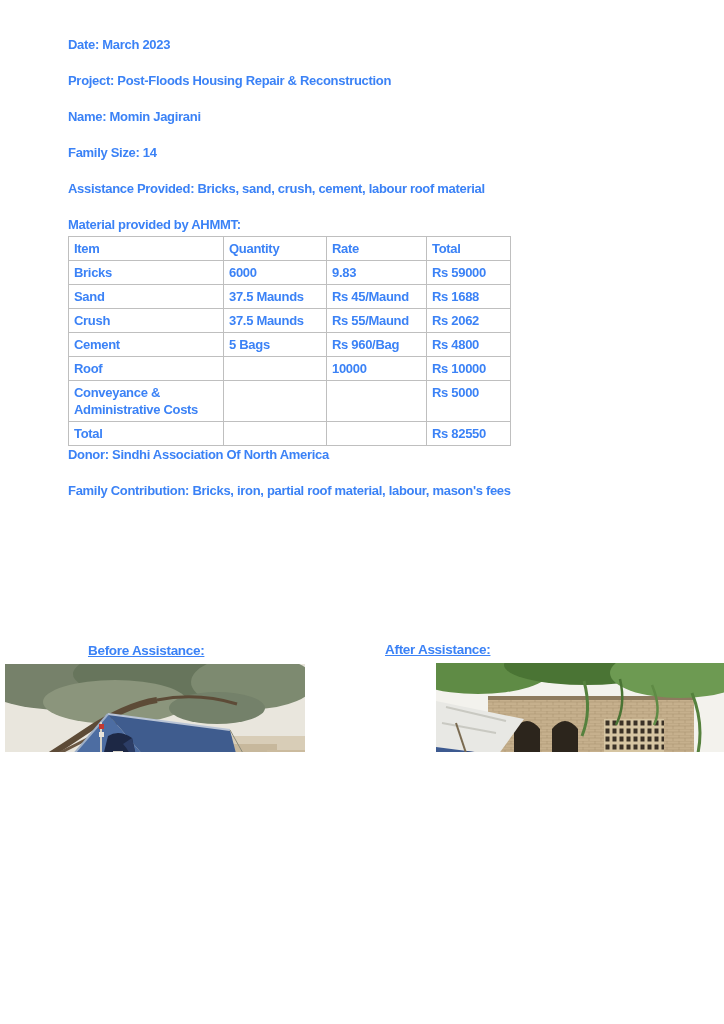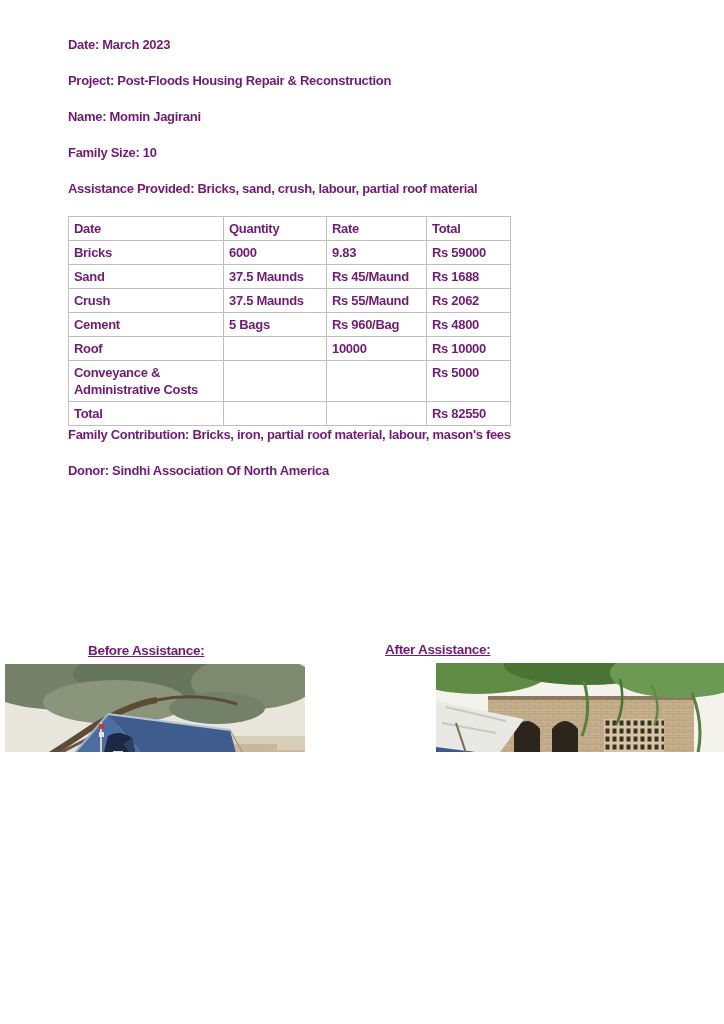--- a/index.html
+++ b/index.html
@@ -2,21 +2,21 @@
 <html><head>
 <meta charset="utf-8">
 <style>
   html,body{margin:0;padding:0;background:#ffffff;}
   .page{
     position:relative;
     width:724px;height:752px;
     background:#ffffff;
     font-family:"Liberation Sans",sans-serif;
     font-weight:bold;
-    color:#701a75;
+    color:#3b82f6;
     letter-spacing:-0.3px;
     overflow:hidden;
   }
   .text-block{position:absolute;left:68px;top:36px;width:620px;}
   .text-block p{margin:0 0 19px 0;font-size:13px;line-height:17px;}
   p.material-heading{margin-bottom:3px;}
   p.cost-line{margin-top:17px;}
   table.material{border-collapse:collapse;table-layout:fixed;width:442px;}
   table.material th,table.material td{
     border:1px solid #bfbfbf;
@@ -35,33 +35,34 @@
 </style>
 </head>
 <body>
 
 <div class="page">
 
   <div class="text-block">
     <p>Date: March 2023</p>
     <p>Project: Post-Floods Housing Repair &amp; Reconstruction</p>
     <p>Name: Momin Jagirani</p>
-    <p>Family Size: 10</p>
-    <p>Assistance Provided: Bricks, sand, crush, labour, partial roof material</p>
+    <p>Family Size: 14</p>
+    <p>Assistance Provided: Bricks, sand, crush, cement, labour roof material</p>
+    <p class="material-heading">Material provided by AHMMT:</p>
 
     <table class="material">
       <colgroup>
         <col style="width:155px">
           <col style="width:103px">
           <col style="width:100px">
           <col style="width:84px">
       </colgroup>
       <thead>
         <tr>
-          <th>Date</th>
+          <th>Item</th>
           <th>Quantity</th>
           <th>Rate</th>
           <th>Total</th>
         </tr>
       </thead>
       <tbody>
         <tr>
           <td>Bricks</td>
           <td>6000</td>
           <td>9.83</td>
@@ -99,22 +100,22 @@
         </tr>
         <tr>
           <td>Total</td>
           <td></td>
           <td></td>
           <td>Rs 82550</td>
         </tr>
       </tbody>
     </table>
 
+    <p>Donor: Sindhi Association Of North America</p>
     <p>Family Contribution: Bricks, iron, partial roof material, labour, mason's fees</p>
-    <p>Donor: Sindhi Association Of North America</p>
   </div>
 
   <div class="ph-heading before">Before Assistance:</div>
   <div class="ph-heading after">After Assistance:</div>
 
   <div class="photo p1">
     <svg width="300" height="175" viewBox="0 0 300 175" xmlns="http://www.w3.org/2000/svg">
       <rect width="300" height="175" fill="#e9e6dd"></rect>
       <rect x="190" y="72" width="110" height="68" fill="#d8cdb7"></rect>
       <rect x="222" y="80" width="50" height="44" fill="#c7b89c"></rect>

